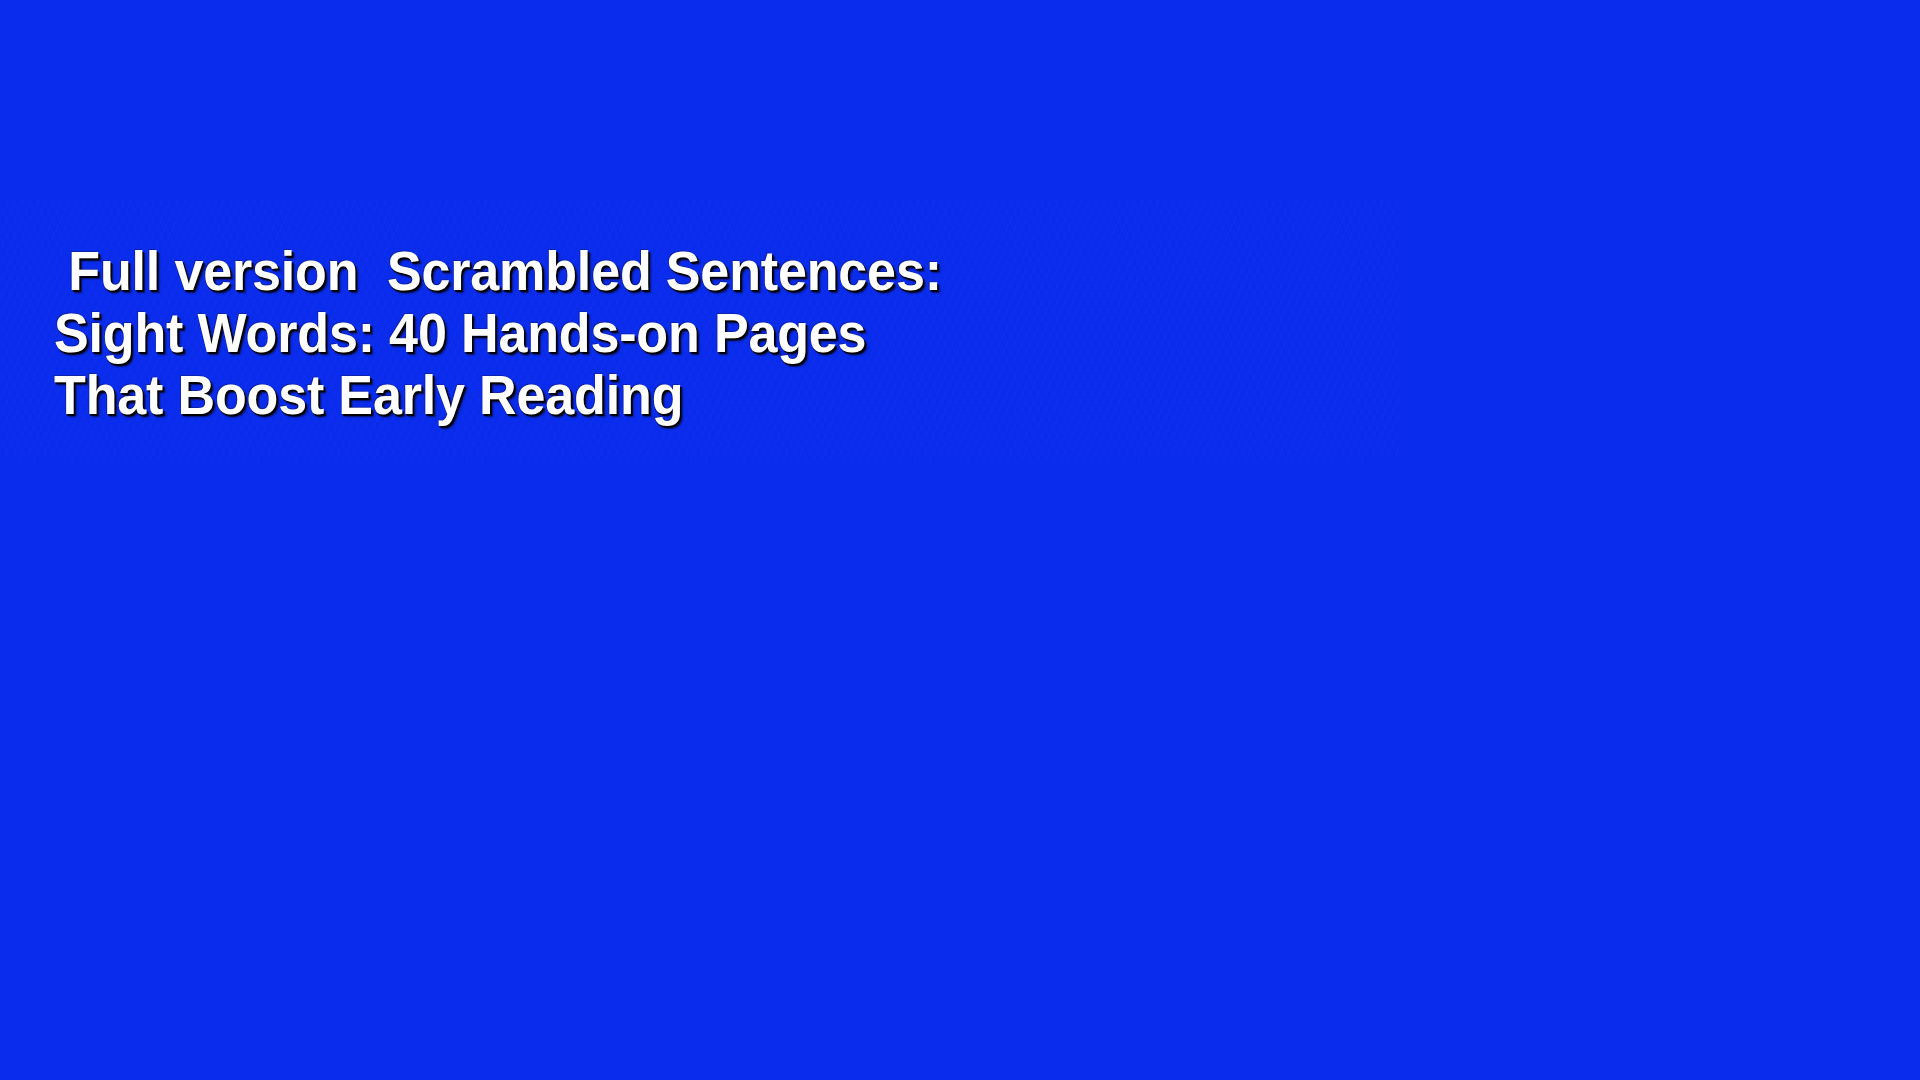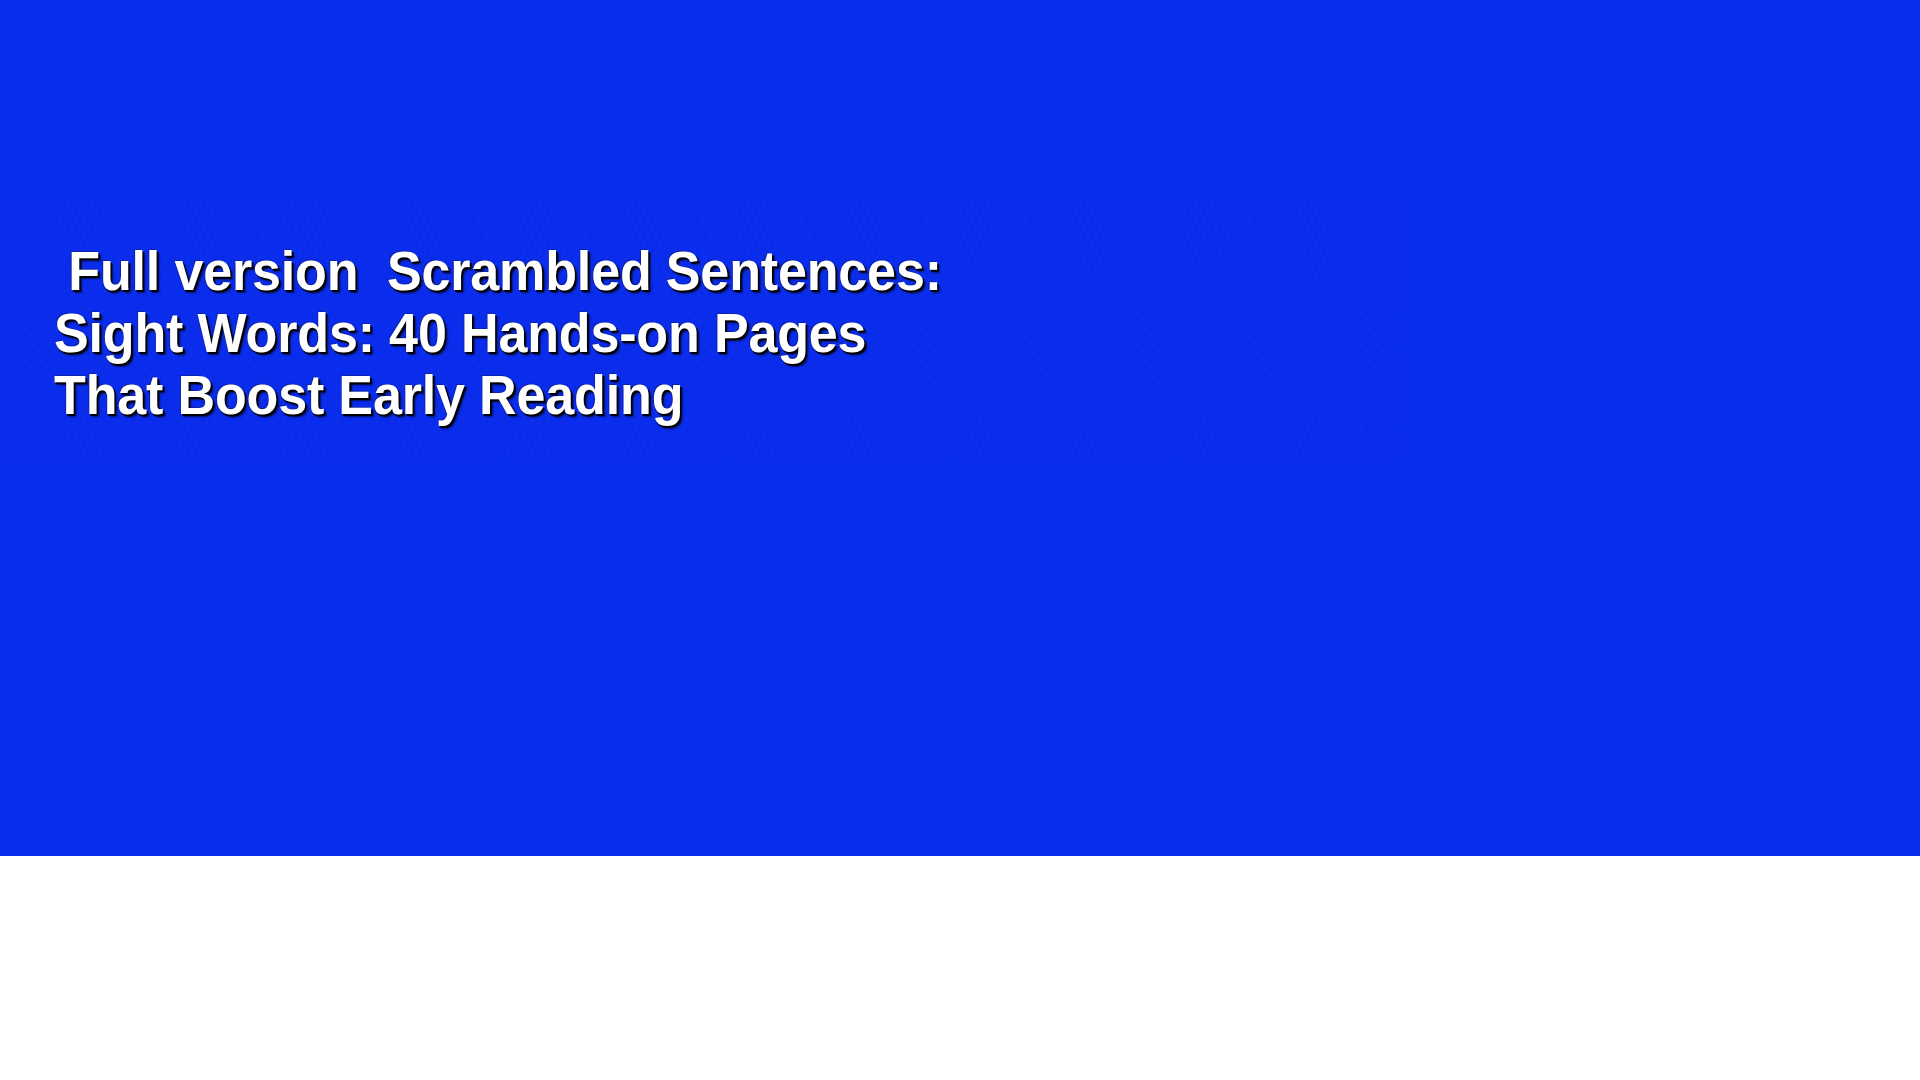--- a/index.html
+++ b/index.html
@@ -11,21 +11,21 @@
     overflow: hidden;
   }
 
   body {
     font-family: "Liberation Sans", sans-serif;
   }
 
   #promo-card {
     position: relative;
     width: 1920px;
-    height: 856px;
+    height: 1080px;
     background: #0a2ced;
     overflow: hidden;
   }
 
   
   #noise-overlay {
     position: absolute;
     left: 0;
     top: 200px;
     width: 1400px;

